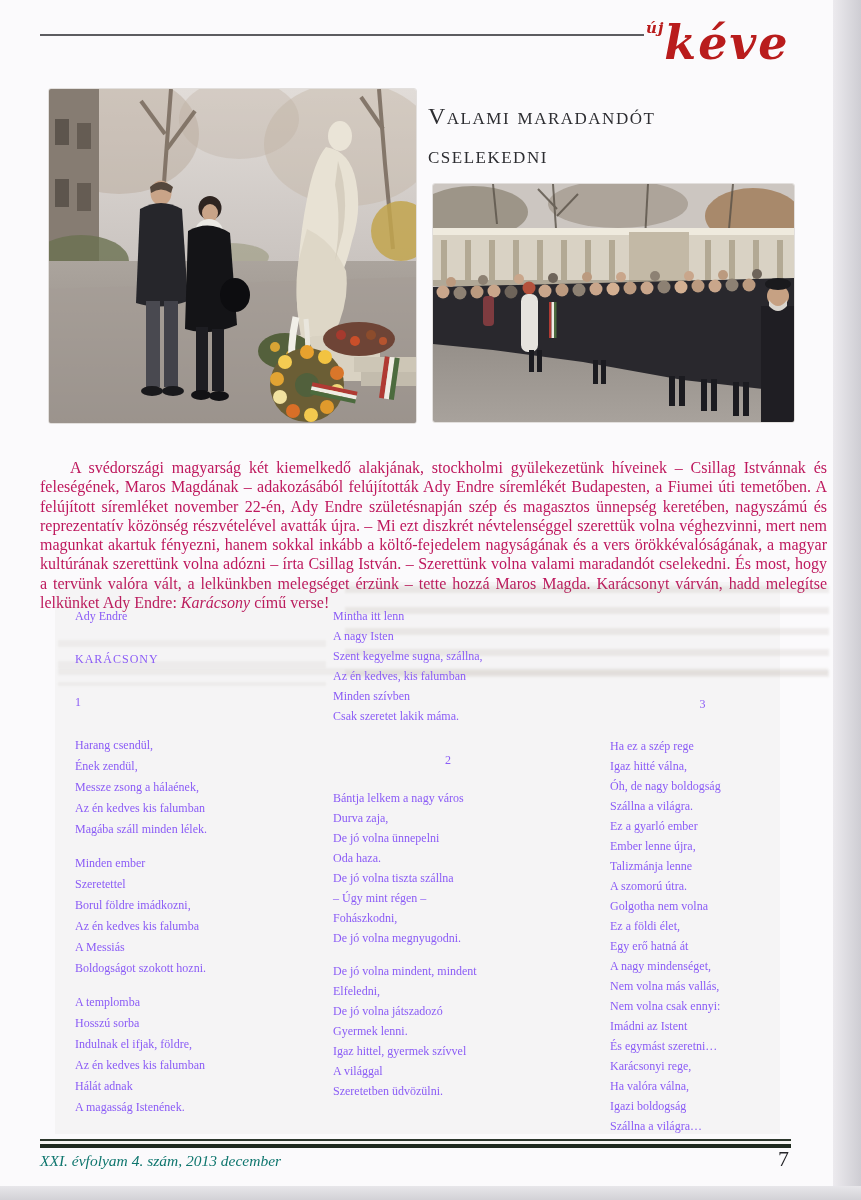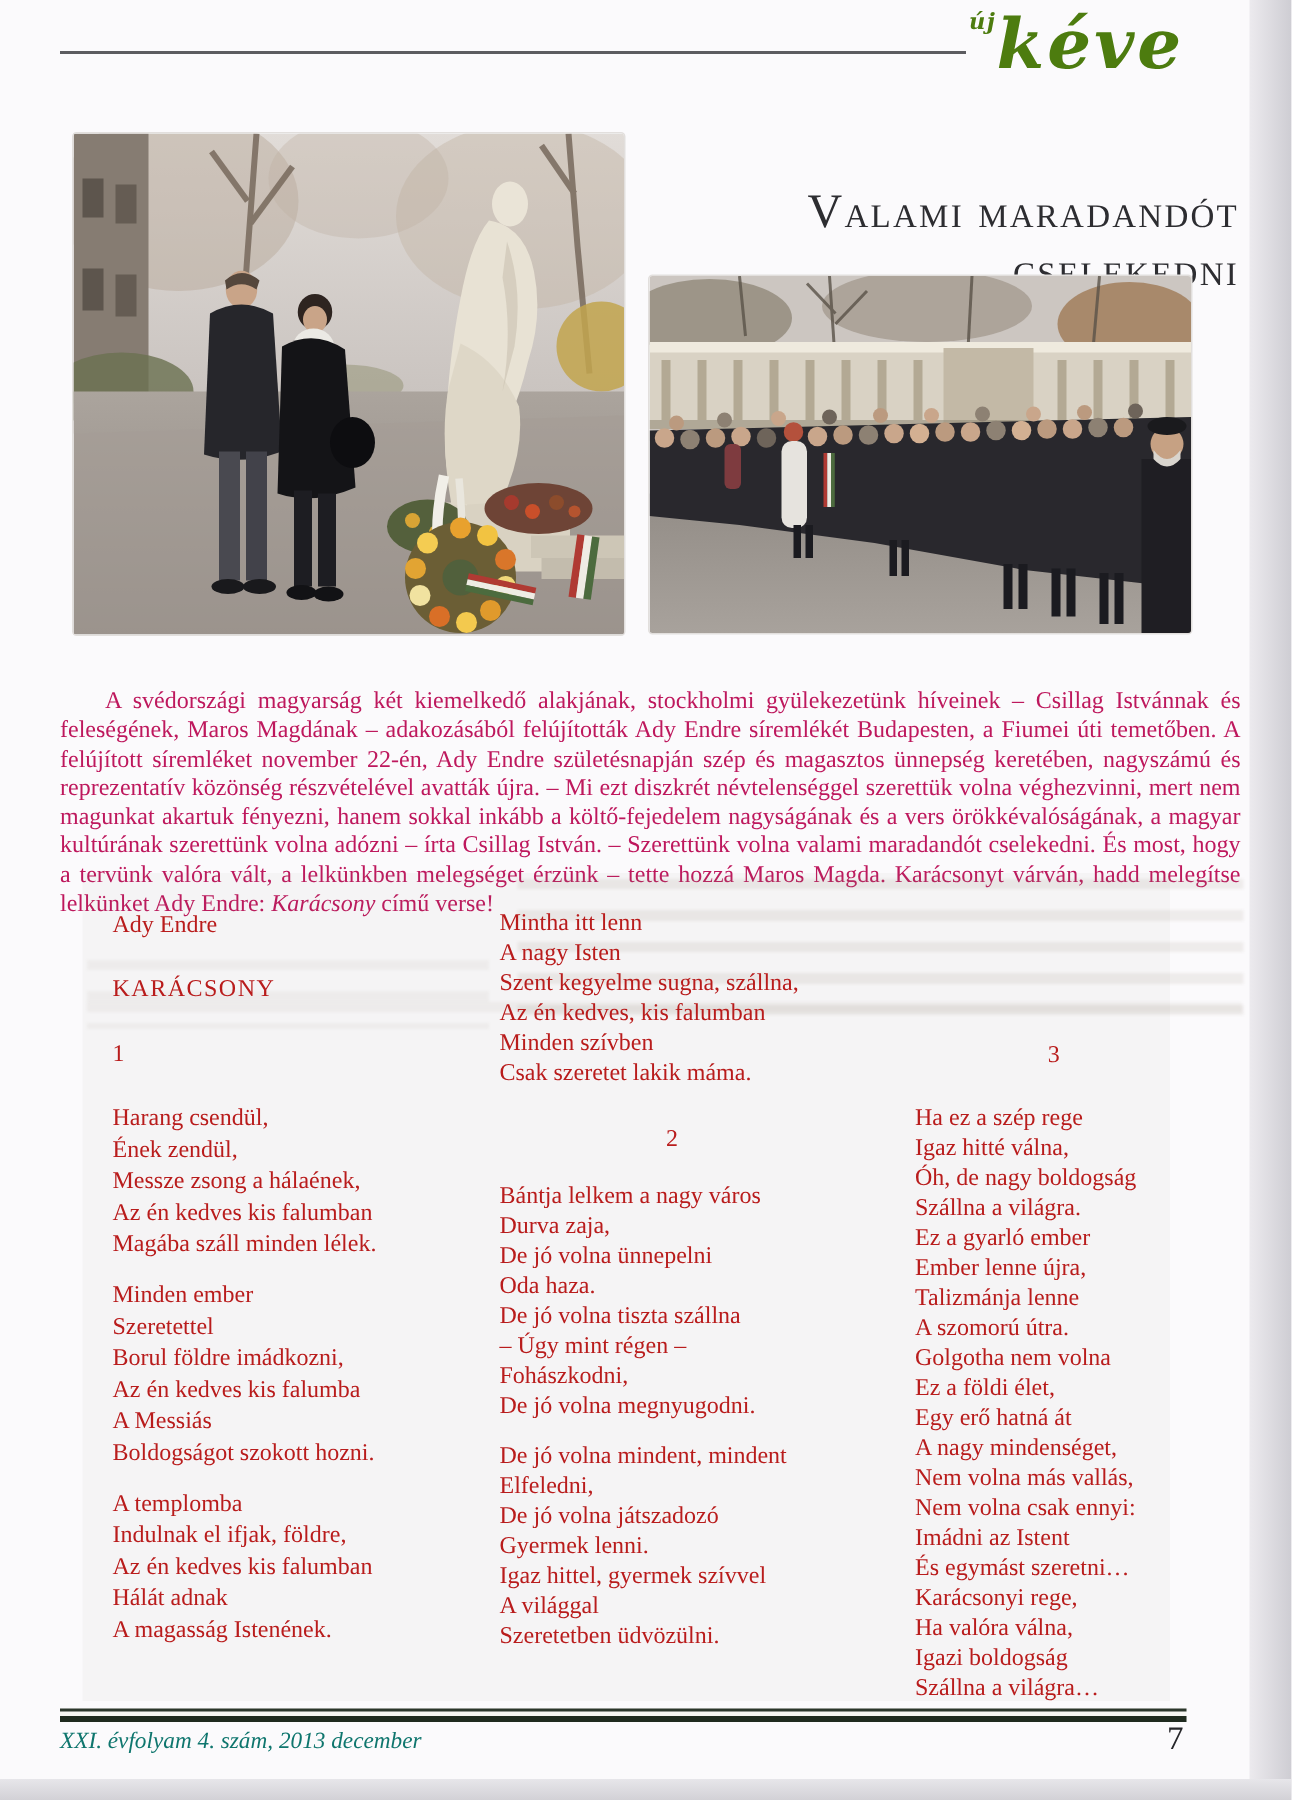--- a/index.html
+++ b/index.html
@@ -5,47 +5,47 @@
   html,body{margin:0;padding:0;background:#e9e8ec;}
   #page{position:relative;width:861px;height:1200px;background:#fbfafc;overflow:hidden;
         font-family:"Liberation Serif",serif;color:#232327;}
   
   .edge-right{position:absolute;top:0;left:833px;width:28px;height:1200px;
     background:linear-gradient(to right,#eceaee,#cecdd3);}
   .edge-bottom{position:absolute;top:1186px;left:0;width:861px;height:14px;
     background:linear-gradient(to bottom,#e7e6ea,#d2d1d6);}
   
   .mast-rule{position:absolute;left:40px;top:34px;width:604px;height:2px;background:#5c5c60;}
-  .logo{position:absolute;left:646px;top:2px;color:#4d7c0f;white-space:nowrap;}
+  .logo{position:absolute;left:646px;top:16px;color:#b91c1c;white-space:nowrap;}
   .logo-prefix{font-family:"DejaVu Serif",serif;font-style:italic;font-weight:bold;
     font-size:15px;vertical-align:26px;letter-spacing:1px;}
   .logo-name{font-family:"DejaVu Serif",serif;font-weight:bold;font-size:46px;
     letter-spacing:2px;font-style:italic;}
   
   .photo{position:absolute;border-radius:3px;overflow:hidden;border:1px solid #e2dfdd;}
   .photo-left{left:48px;top:88px;width:367px;height:334px;}
   .photo-right{left:432px;top:183px;width:361px;height:238px;}
   .photo svg{display:block;}
   
-  .title{position:absolute;left:428px;top:97px;width:398px;text-align:right;
-    font-variant:small-caps;font-size:32px;line-height:39px;letter-spacing:1.5px;color:#2d2d31;margin-top:24px;}
+  .title{position:absolute;left:428px;top:97px;width:398px;text-align:left;
+    font-variant:small-caps;font-size:24px;line-height:39px;letter-spacing:1.5px;color:#2d2d31;}
   
   .lead{position:absolute;left:40px;top:442px;width:787px;font-size:16px;line-height:19.3px;
     text-align:justify;text-indent:30px;color:#be185d;}
   .lead .it{font-style:italic;}
   
   .poem-tint{position:absolute;left:55px;top:582px;width:725px;height:552px;
     background:#8a8478;opacity:0.05;}
   .ghost{position:absolute;filter:blur(1.2px);
     background:repeating-linear-gradient(to bottom,rgba(139,126,106,.25) 0 7px,transparent 7px 21px);}
   .ghost1{left:345px;top:586px;width:484px;height:92px;opacity:.45;}
   .ghost2{left:58px;top:640px;width:268px;height:46px;opacity:.28;}
   .ghost3{left:58px;top:668px;width:770px;height:14px;opacity:.30;}
   
-  .poem{position:absolute;font-size:16px;color:#b91c1c;}
+  .poem{position:absolute;font-size:12px;color:#8b5cf6;}
   .pline{white-space:nowrap;}
   .col1{left:75px;top:606px;width:250px;line-height:21px;}
   .col2{left:333px;top:606px;width:230px;line-height:20px;}
   .col3{left:610px;top:606px;width:185px;line-height:20px;}
   .poem-author{margin:0 0 22px 0;}
   .poem-title{margin:0 0 22px 0;letter-spacing:1px;}
   .part-num{margin:0 0 22px 0;}
   .col2 .part-num{text-align:center;margin:24px 0 18px 0;}
   .col3 .part-num{text-align:center;margin:88px 0 22px 0;}
   .stanza{margin:0 0 13px 0;}
@@ -313,20 +313,21 @@
         <div class="stanza">
           <div class="pline">Minden ember</div>
           <div class="pline">Szeretettel</div>
           <div class="pline">Borul földre imádkozni,</div>
           <div class="pline">Az én kedves kis falumba</div>
           <div class="pline">A Messiás</div>
           <div class="pline">Boldogságot szokott hozni.</div>
         </div>
         <div class="stanza">
           <div class="pline">A templomba</div>
+          <div class="pline">Hosszú sorba</div>
           <div class="pline">Indulnak el ifjak, földre,</div>
           <div class="pline">Az én kedves kis falumban</div>
           <div class="pline">Hálát adnak</div>
           <div class="pline">A magasság Istenének.</div>
         </div>
       </div>
   </div>
 
   <div class="poem col2">
     <div>

